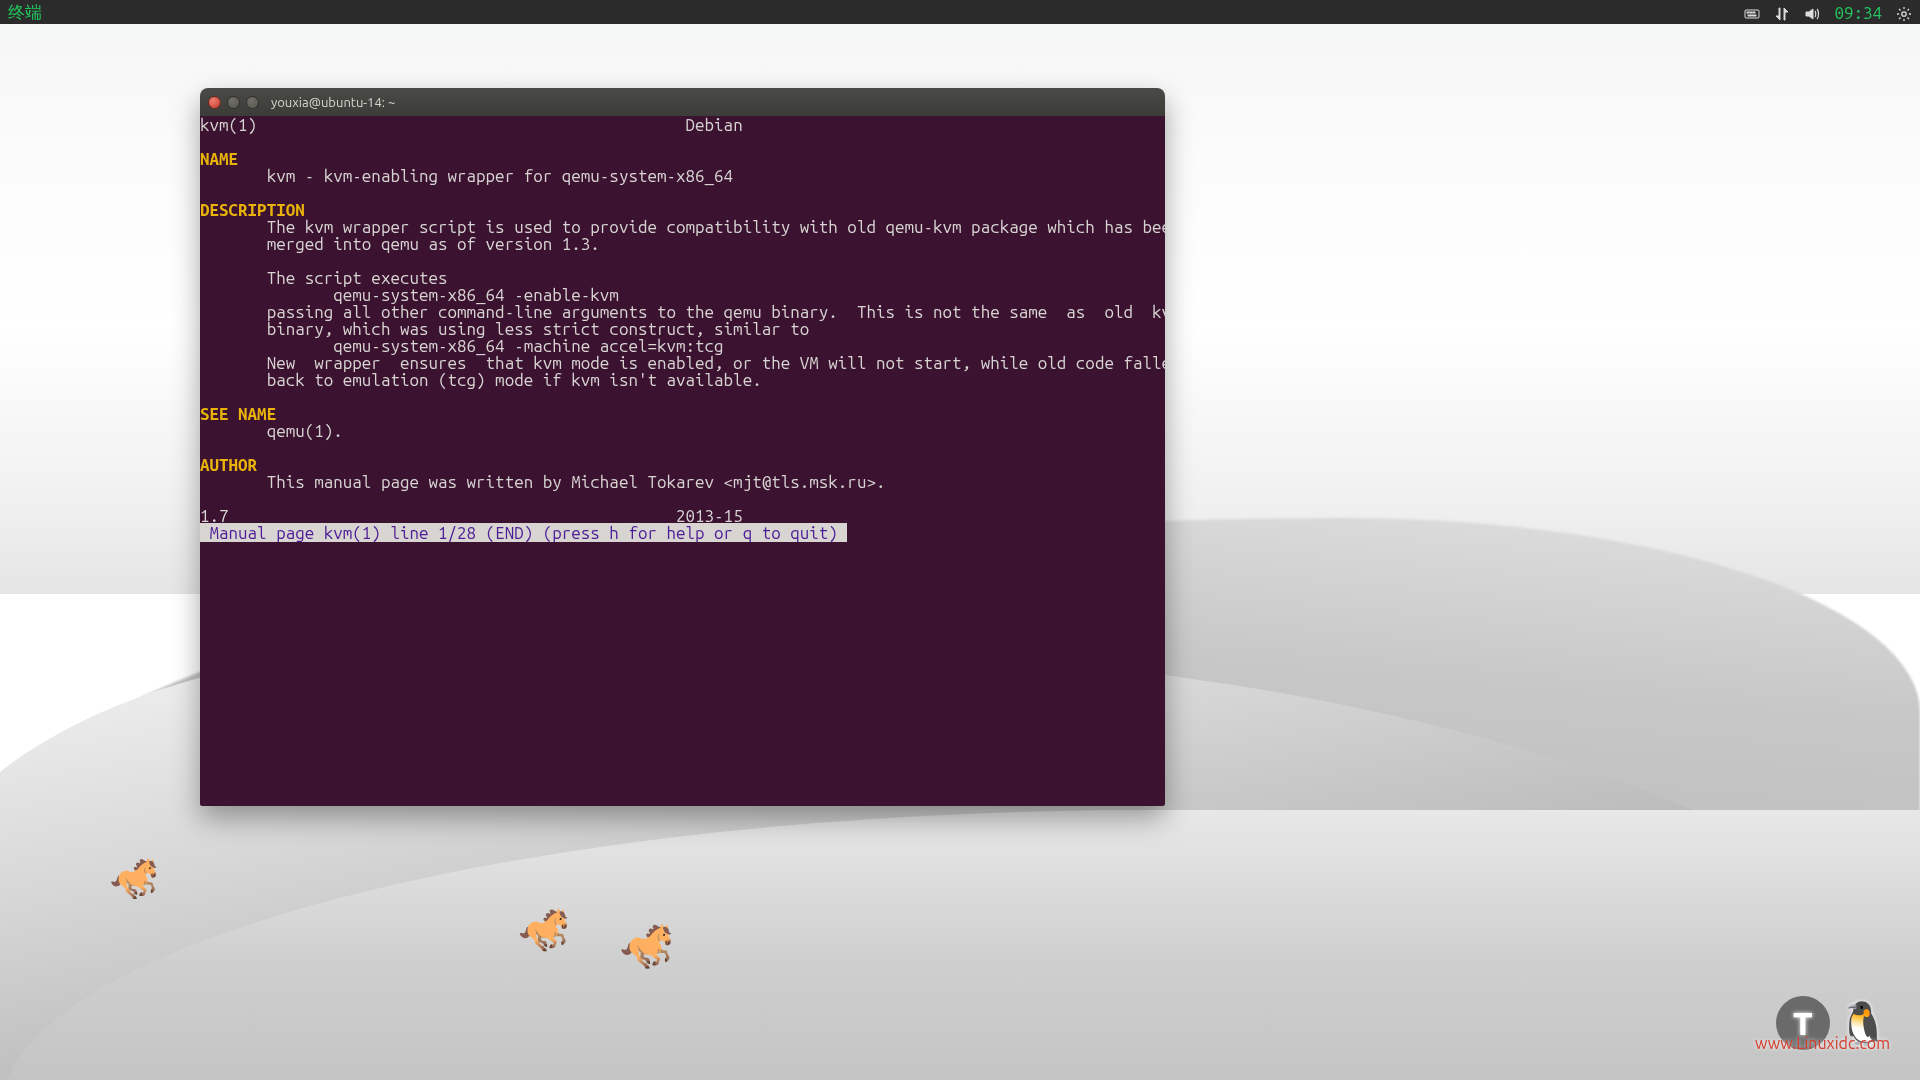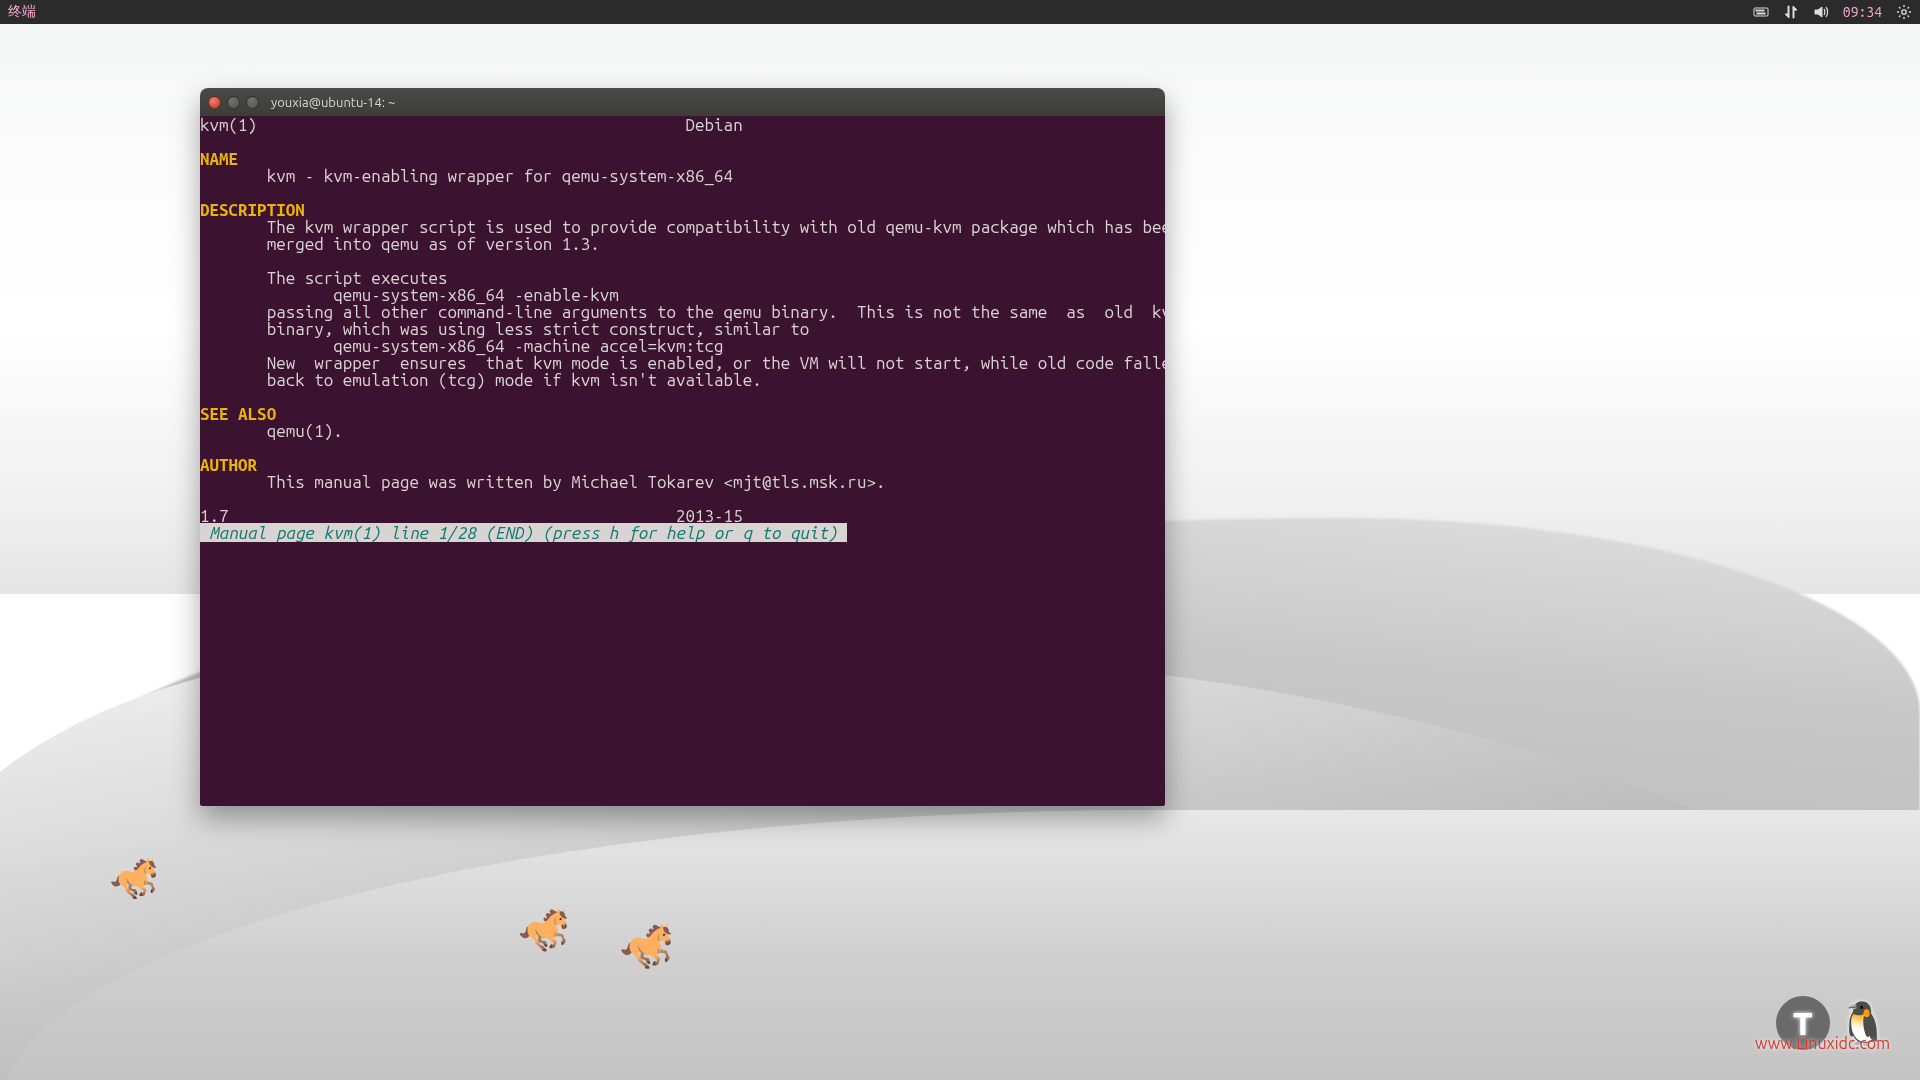--- a/index.html
+++ b/index.html
@@ -30,26 +30,26 @@
   }
 
   .horse { position:absolute; font-size:34px; color:#0a0a0a; transform: scaleX(-1); user-select:none; }
   .h1 { left:110px; top:855px; font-size:40px; }
   .h2 { left:518px; top:905px; font-size:42px; }
   .h3 { left:620px; top:920px; font-size:44px; }
 
   
   .panel {
     position:absolute; left:0; top:0; right:0; height:24px;
-    background:#2b2b2b; color:#f9a8d4; display:flex; align-items:center;
-    font-size:14px;
+    background:#2b2b2b; color:#22c55e; display:flex; align-items:center;
+    font-size:17px;
     z-index:50;
   }
   .panel-left { padding-left:8px; display:flex; gap:14px; align-items:center; }
-  .panel-right { margin-left:auto; padding-right:8px; display:flex; gap:14px; align-items:center; }
+  .panel-right { margin-left:auto; padding-right:8px; display:flex; gap:14px; align-items:flex-end; }
   .panel-icon { display:inline-flex; align-items:center; justify-content:center; width:16px; height:16px; }
   .panel-icon svg { width:16px; height:16px; fill:#dcdcdc; stroke:#dcdcdc; }
   .time { font-family: "Ubuntu Mono", monospace; }
 
   
   .window {
     position:absolute; left:200px; top:88px; width:965px; height:718px;
     box-shadow: 0 12px 28px rgba(0,0,0,.35);
     border-radius:8px 8px 2px 2px;
     overflow:hidden;
@@ -71,21 +71,21 @@
     height:calc(100% - 28px);
     background:#3b1230;
     font-family: "Ubuntu Mono","DejaVu Sans Mono",monospace;
     font-size:17px;
     line-height:17px;
     color:#d8d4d2;
     white-space:pre;
     padding:0;
   }
   .termbody .hl { color:#eab308; font-weight:600; }
-  .statusbar { background:#d8d4d2; color:#0f766e; display:inline;font-style:italic; }
+  .statusbar { background:#d8d4d2; color:#4c1d95; display:inline; }
 
   
   .wmark {
     position:absolute; right:14px; bottom:14px; display:flex; align-items:center; gap:8px;
     color:#3b6fb3; font-weight:700; font-size:28px;
     text-shadow:0 0 4px #fff;
   }
   .wmark .badge { width:54px; height:54px; border-radius:50%; background:#6a6a6a; display:flex; align-items:center; justify-content:center; color:#fff; font-size:32px; font-weight:900; }
   .wmark .tux { font-size:42px; }
   .wmark .sub { position:absolute; right:0; bottom:-2px; font-size:16px; color:#d63a2c; font-weight:400; white-space:nowrap; }
@@ -165,21 +165,21 @@
 <span>       merged into qemu as of version 1.3.</span>
 
 <span>       The script executes</span>
 <span>              qemu-system-x86_64 -enable-kvm</span>
 <span>       passing all other command-line arguments to the qemu binary.  This is not the same  as  old  kvm</span>
 <span>       binary, which was using less strict construct, similar to</span>
 <span>              qemu-system-x86_64 -machine accel=kvm:tcg</span>
 <span>       New  wrapper  ensures  that kvm mode is enabled, or the VM will not start, while old code falled</span>
 <span>       back to emulation (tcg) mode if kvm isn't available.</span>
 
-<span class="hl">SEE ALSO</span>
+<span class="hl">SEE NAME</span>
 <span>       qemu(1).</span>
 
 <span class="hl">AUTHOR</span>
 <span>       This manual page was written by Michael Tokarev &lt;mjt@tls.msk.ru&gt;.</span>
 
 <span>1.7</span><span>                                               </span><span>2013-15</span><span>                                              </span>
 <span class="statusbar"> Manual page kvm(1) line 1/28 (END) (press h for help or q to quit) </span></div>
 </div>
 
 <div class="wmark-wrap">

